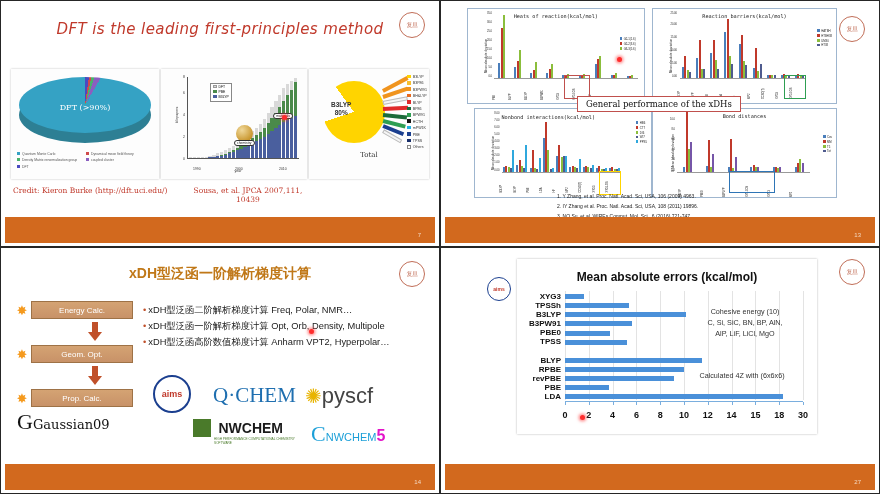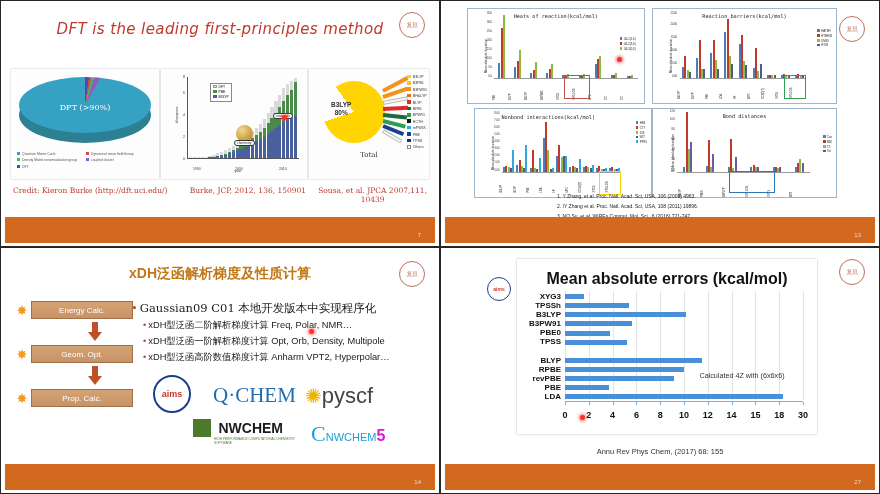--- a/index.html
+++ b/index.html
@@ -110,21 +110,21 @@
   .bullets { position: absolute; left: 126px; top: 50px; right: 6px; }
   .b1 { font-size: 11.5px; color: #1a1a1a; font-family: "DejaVu Serif", serif; }
   .b2 { font-size: 9.3px; color: #1a1a1a; margin-top: 3px; padding-left: 12px; }
   .dotmark { color: #c0502a; margin-right: 2px; }
   .logos { position: absolute; left: 130px; top: 122px; right: 10px; height: 80px; }
   .logo { position: absolute; }
   .gauss { position: absolute; left: 12px; top: 158px; font-size: 13px; color: #111; font-family: "DejaVu Serif", serif; }
 
   
   .s4-chart { position: absolute; left: 72px; top: 8px; right: 58px; bottom: 56px; background: #fff; box-shadow: 0 0 2px rgba(0,0,0,.3); }
-  .s4-title { position: absolute; top: 11px; left: 0; right: 0; text-align: center; font-size: 16px; font-weight: bold; color: #111; }
+  .s4-title { position: absolute; top: 11px; left: 0; right: 0; text-align: center; font-size: 12px; font-weight: bold; color: #111; }
   .s4-plot { position: absolute; left: 48px; top: 32px; right: 14px; bottom: 34px; }
   .s4-gridline { position: absolute; top: 0; bottom: 0; width: .6px; background: #e3e3e3; }
   .s4-row { position: absolute; left: 0; height: 11.5px; }
   .s4-bar { height: 5px; background: #4a90d9; margin-top: 3.2px; }
   .s4-cat { position: absolute; right: 100%; margin-right: 4px; font-size: 8px; font-weight: bold; color: #111; white-space: nowrap; line-height: 11.5px; }
   .s4-axis { position: absolute; left: 48px; right: 14px; bottom: 26px; height: 7px; border-top: .8px solid #7aaede; }
   .s4-axis i { position: absolute; top: 0; width: .6px; height: 3px; background: #7aaede; }
   .s4-xticks { position: absolute; left: 48px; right: 14px; bottom: 10px; height: 14px; }
   .s4-xticks span { position: absolute; font-size: 9px; font-weight: bold; color: #111; transform: translateX(-50%); }
   .s4-note { position: absolute; font-size: 7.2px; color: #333; line-height: 1.5; text-align: center; }
@@ -348,21 +348,20 @@
             <div><i style="background:#22b1e0"></i><span>mPW1K</span></div>
             <div><i style="background:#1b3f8f"></i><span>PBE</span></div>
             <div><i style="background:#182f6b"></i><span>TPSS</span></div>
             <div><i style="background:#fff;border:.4px solid #888"></i><span>Others</span></div>
           </div>
         </div>
       </div>
 
       <div class="s1-credits">
         <span>Credit: Kieron Burke (http://dft.uci.edu/)</span>
-        <span>Burke, JCP, 2012, 136, 150901</span>
         <span>Sousa, et al. JPCA 2007,111, 10439</span>
       </div>
 
       <div class="footer-bar"></div>
       <div class="slide-num">7</div>
     </div>
   </div>
 
   <div class="slide">
     <div class="slide-inner">
@@ -697,39 +696,40 @@
           </div>
           <div class="q-legend" style="right:4px;top:26px;">
             <div><i style="background:#4a7ebb"></i><span>Cov</span></div>
             <div><i style="background:#c0392b"></i><span>MM</span></div>
             <div><i style="background:#8bbe3c"></i><span>T5</span></div>
             <div><i style="background:#4f5b8e"></i><span>Tot</span></div>
           </div>
           <div class="hl" style="left:76px;top:62px;width:46px;height:22px;border-color:#2e75b6;"></div>
         </div>
 
+        <div class="s2-banner">General performance of the xDHs</div>
       </div>
 
       <div class="s2-refs">
         <div>1. Y Zhang, et al. Proc. Natl. Acad. Sci, USA, 106 (2009) 4963.</div>
         <div>2. IY Zhang et al. Proc. Natl. Acad. Sci, USA, 108 (2011) 19896.</div>
         <div>3. NQ Su, et al. WIREs Comput. Mol. Sci., 6 (2016) 721-747.</div>
         <div class="on-bar">4. NQ Su, et al. Ann. Rev. Phys. Chem., 68 (2017) 155-182.</div>
         <div class="on-bar">5. NQ Su, et al. Proc. Natl. Acad. Sci, USA, 115 (2018) 2287-2292</div>
       </div>
 
       <div class="footer-bar"></div>
       <div class="slide-num">13</div>
     </div>
   </div>
 
   <div class="slide">
     <div class="slide-inner">
       <div class="seal" style="right:10px; top:10px;">复旦</div>
-      <div class="s3-title">xDH泛函解析梯度及性质计算</div>
+      <div class="s3-title">xDH型泛函一阶解析梯度计算</div>
 
       <div class="flow">
         <div class="flow-row">
           <div class="sun">✸</div>
           <div class="flow-box">Energy Calc.</div>
         </div>
         <div class="arrow">
             <div class="arrow-wrap">
               <div class="stem"></div>
               <div class="head"></div>
@@ -745,21 +745,20 @@
               <div class="head"></div>
             </div>
           </div>
         <div class="flow-row">
           <div class="sun">✸</div>
           <div class="flow-box">Prop. Calc.</div>
         </div>
       </div>
 
       <div class="bullets">
-        <div class="b1"><span class="dotmark">•</span><span>Gaussian09 C01 本地开发版本中实现程序化</span></div>
         <div class="b2"><span class="dotmark">•</span><span>xDH型泛函二阶解析梯度计算 Freq, Polar, NMR…</span></div>
         <div class="b2"><span class="dotmark">•</span><span>xDH型泛函一阶解析梯度计算 Opt, Orb, Density, Multipole</span></div>
         <div class="b2"><span class="dotmark">•</span><span>xDH型泛函高阶数值梯度计算 Anharm VPT2, Hyperpolar…</span></div>
         <div class="reddot" style="left:178px;top:28px;"></div>
       </div>
 
       <div class="logos">
         <div class="logo" style="left:18px;top:2px;width:38px;height:38px;border-radius:50%;border:2px solid #1b3f8f;background:#fff;display:flex;align-items:center;justify-content:center;">
           <span style="font-size:9px;font-weight:bold;color:#c0392b;">aims</span>
         </div>
@@ -770,20 +769,23 @@
         <div class="logo" style="left:58px;top:46px;">
           <span style="display:inline-block;width:18px;height:18px;background:#4a7a2a;vertical-align:-4px;margin-right:3px;"></span>
           <span style="font-size:14px;font-weight:bold;color:#1a1a1a;">NWCHEM</span>
           <div style="font-size:3.2px;color:#4a7a2a;margin-left:21px;width:92px;">HIGH PERFORMANCE COMPUTATIONAL CHEMISTRY SOFTWARE</div>
         </div>
         <div class="logo" style="left:176px;top:48px;">
           <span style="font-size:22px;color:#1b9fd8;font-family:'Liberation Serif',serif;">C</span><span style="font-size:11px;color:#1b9fd8;">NWCHEM</span><span style="font-size:16px;color:#e313c8;font-weight:bold;">5</span>
         </div>
       </div>
 
+      <div class="gauss">
+        <span style="font-size:22px;font-family:'Liberation Serif',serif;">G</span><span>Gaussian09</span>
+      </div>
 
       <div class="footer-bar"></div>
       <div class="slide-num">14</div>
     </div>
   </div>
 
   <div class="slide">
     <div class="slide-inner">
       <div class="seal" style="right:10px; top:8px;">复旦</div>
 
@@ -869,24 +871,28 @@
             <span style="left: 20%;">4</span>
             <span style="left: 30%;">6</span>
             <span style="left: 40%;">8</span>
             <span style="left: 50%;">10</span>
             <span style="left: 60%;">12</span>
             <span style="left: 70%;">14</span>
             <span style="left: 80%;">15</span>
             <span style="left: 90%;">18</span>
             <span style="left: 100%;">30</span>
           </div>
+        <div class="s4-note" style="left:55%;top:48px;width:42%;">
+          <div>Cohesive energy (10)</div>
+          <div>C, Si, SiC, BN, BP, AlN,</div>
+          <div>AlP, LiF, LiCl, MgO</div>
+        </div>
         <div class="s4-note" style="left:52%;bottom:52px;width:46%;">Calculated 4Z with (6x6x6)</div>
         <div class="reddot" style="left:63px;bottom:14px;"></div>
       </div>
 
-      <div class="s4-src">Annu Rev Phys Chem, (2017) 68: 155</div>
 
       <div class="footer-bar"></div>
       <div class="slide-num">27</div>
     </div>
   </div>
 
 </div>
 
 </body></html>

